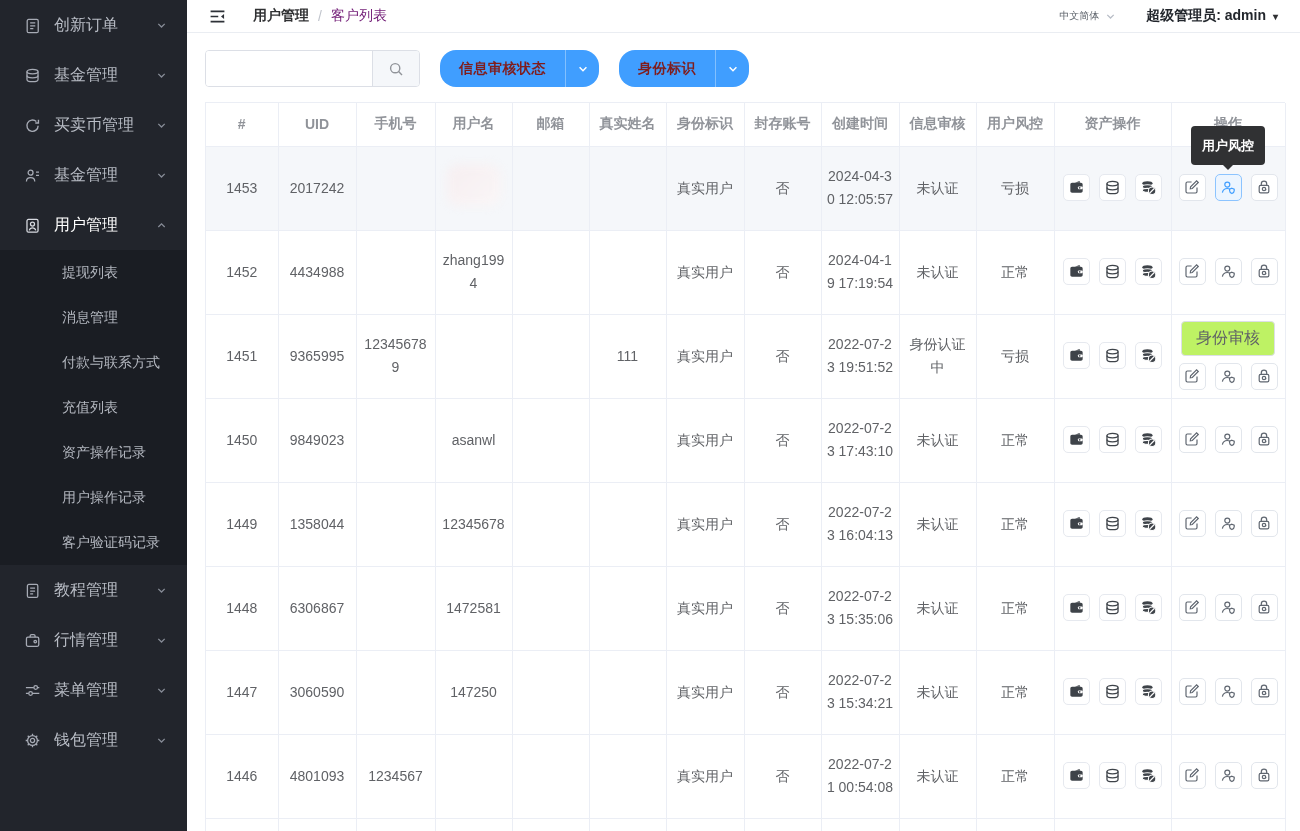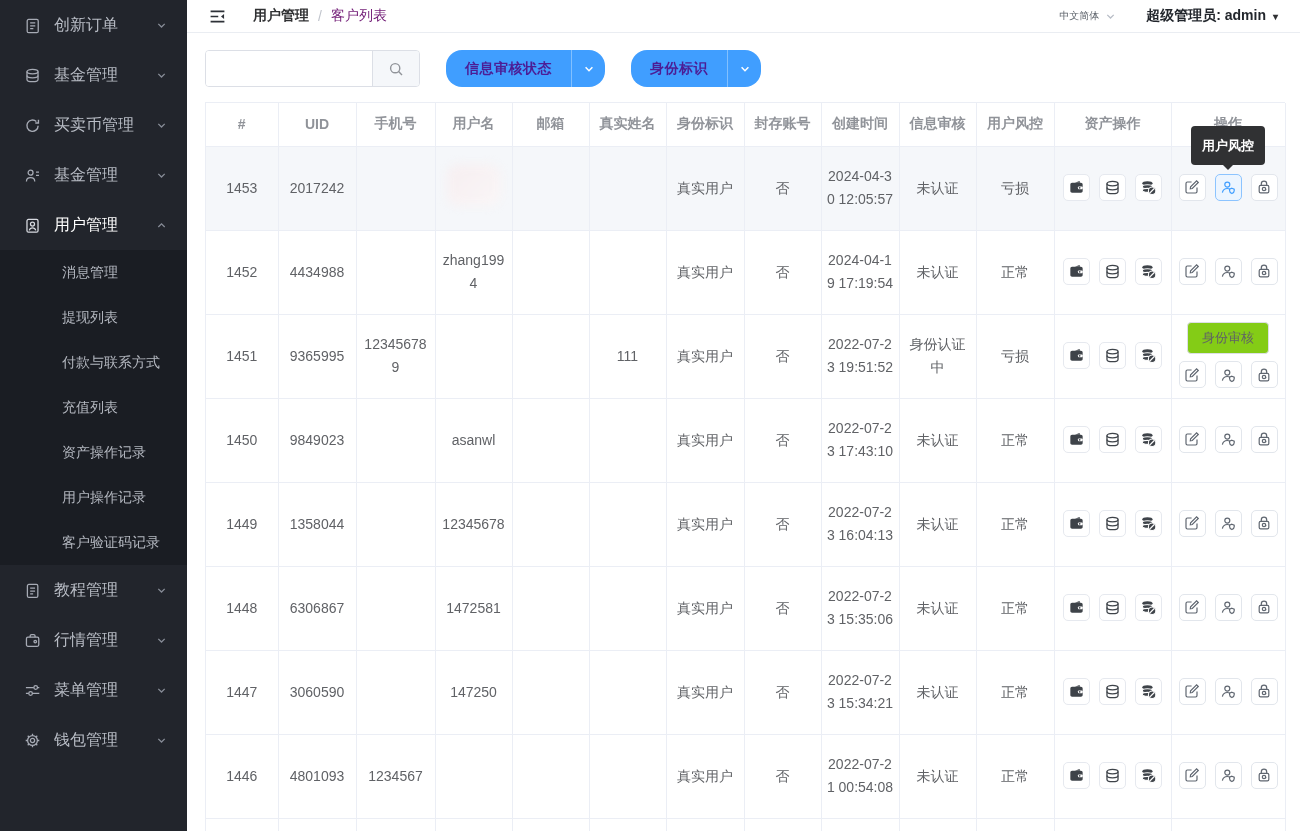--- a/index.html
+++ b/index.html
@@ -31,41 +31,41 @@
   .lang .chev { color:#b8bdc6; }
   .admin { display:flex; align-items:center; gap:7px; color:#22262c; font-size:14px; font-weight:bold; cursor:pointer; }
   .admin .caret { font-size:10px; color:#303133; }
 
   
   .content { flex:1; padding:17px 18px 0 18px; overflow:hidden; }
   .toolbar { display:flex; align-items:center; margin-bottom:15px; }
   .search-group { display:flex; width:215px; height:37px; border:1px solid #dcdfe6; border-radius:4px; overflow:hidden; background:#fff; }
   .search-input { flex:1; border:none; outline:none; padding:0 12px; font-size:14px; color:#606266; min-width:0; }
   .search-btn { width:47px; flex:none; background:#f5f7fa; border-left:1px solid #dcdfe6; display:flex; align-items:center; justify-content:center; color:#909399; cursor:pointer; }
-  .drop-btn { margin-left:26px; height:37px; border-radius:16px; display:flex; align-items:center; color:#4c1d95; font-size:14px; cursor:pointer; }
+  .drop-btn { margin-left:20px; height:37px; border-radius:16px; display:flex; align-items:center; color:#7f1d1d; font-size:14px; cursor:pointer; }
   .drop-btn .lbl { padding:0 19px; font-weight:bold; letter-spacing:.5px; }
   .drop-btn .split { width:1px; align-self:stretch; background:rgba(255,255,255,.35); }
   .drop-btn .caret-zone { width:33px; display:flex; align-items:center; justify-content:center; }
 
   
   table { border-collapse:collapse; table-layout:fixed; width:1079px; }
   .tbl-wrap { border-top:1px solid #ebeef5; border-left:1px solid #ebeef5; width:1080px; }
   th, td { border-right:1px solid #ebeef5; border-bottom:1px solid #ebeef5; text-align:center; vertical-align:middle; }
   th { height:43px; font-size:14px; color:#909399; font-weight:bold; padding:0 5px; }
   td { height:84px; font-size:14px; color:#606266; padding:6px 5px; word-break:break-all; line-height:23px; }
   tr.hl td { background:#f5f7fa; }
   .blur-blob { display:inline-block; width:54px; height:42px; border-radius:12px; background:linear-gradient(135deg,#f6eef0,#faf6f7); filter:blur(5px); }
 
   .icon-btn { display:inline-flex; align-items:center; justify-content:center; width:27px; height:27px; background:#fff; border:1px solid #e2e6ec; border-radius:5px; cursor:pointer; color:#3e4349; position:relative; }
   .icon-btn + .icon-btn { margin-left:9px; }
   .icon-btn.outline { color:#5f6670; }
   .icon-btn.hl { border-color:#8cc4ff; background:#ecf5ff; color:#409eff; }
   .asset-cell .icon-btn { border-color:#e6e9ef; }
   .action-wrap { display:flex; flex-direction:column; align-items:center; gap:7px; }
-  .review-btn { background:#84cc16; border:1px solid #dcdfe6; border-radius:4px; color:#606266; font-size:13px; padding:6px 14px; cursor:pointer; font-family:inherit; }
+  .review-btn { background:#bef264; border:1px solid #dcdfe6; border-radius:4px; color:#606266; font-size:16px; padding:6px 14px; cursor:pointer; font-family:inherit; }
   .btn-row { white-space:nowrap; }
 
   .tooltip { position:absolute; bottom:calc(100% + 10px); left:50%; transform:translateX(-50%); background:#303133; color:#fff; font-size:13px; font-weight:bold; padding:8px 11px; border-radius:4px; white-space:nowrap; z-index:20; }
   .tooltip::after { content:''; position:absolute; top:100%; left:50%; transform:translateX(-50%); border:5px solid transparent; border-top-color:#303133; }
 </style>
 </head>
 <body>
 
 <nav class="sidebar" id="sidebar">
     <div class="side-item">
@@ -136,24 +136,24 @@
       </span>
       <span>用户管理</span>
       <span class="chev">
         <svg width="11" height="11" viewBox="0 0 12 12" fill="none" stroke="currentColor" stroke-width="1.4">
           <path d="M2.5 7.7 6 4.2l3.5 3.5"></path>
         </svg>
       </span>
     </div>
     <div class="submenu">
       <div class="sub-item">
-        <span>消息管理</span>
+        <span>提现列表</span>
       </div>
       <div class="sub-item">
-        <span>提现列表</span>
+        <span>消息管理</span>
       </div>
       <div class="sub-item">
         <span>付款与联系方式</span>
       </div>
       <div class="sub-item">
         <span>充值列表</span>
       </div>
       <div class="sub-item">
         <span>资产操作记录</span>
       </div>

